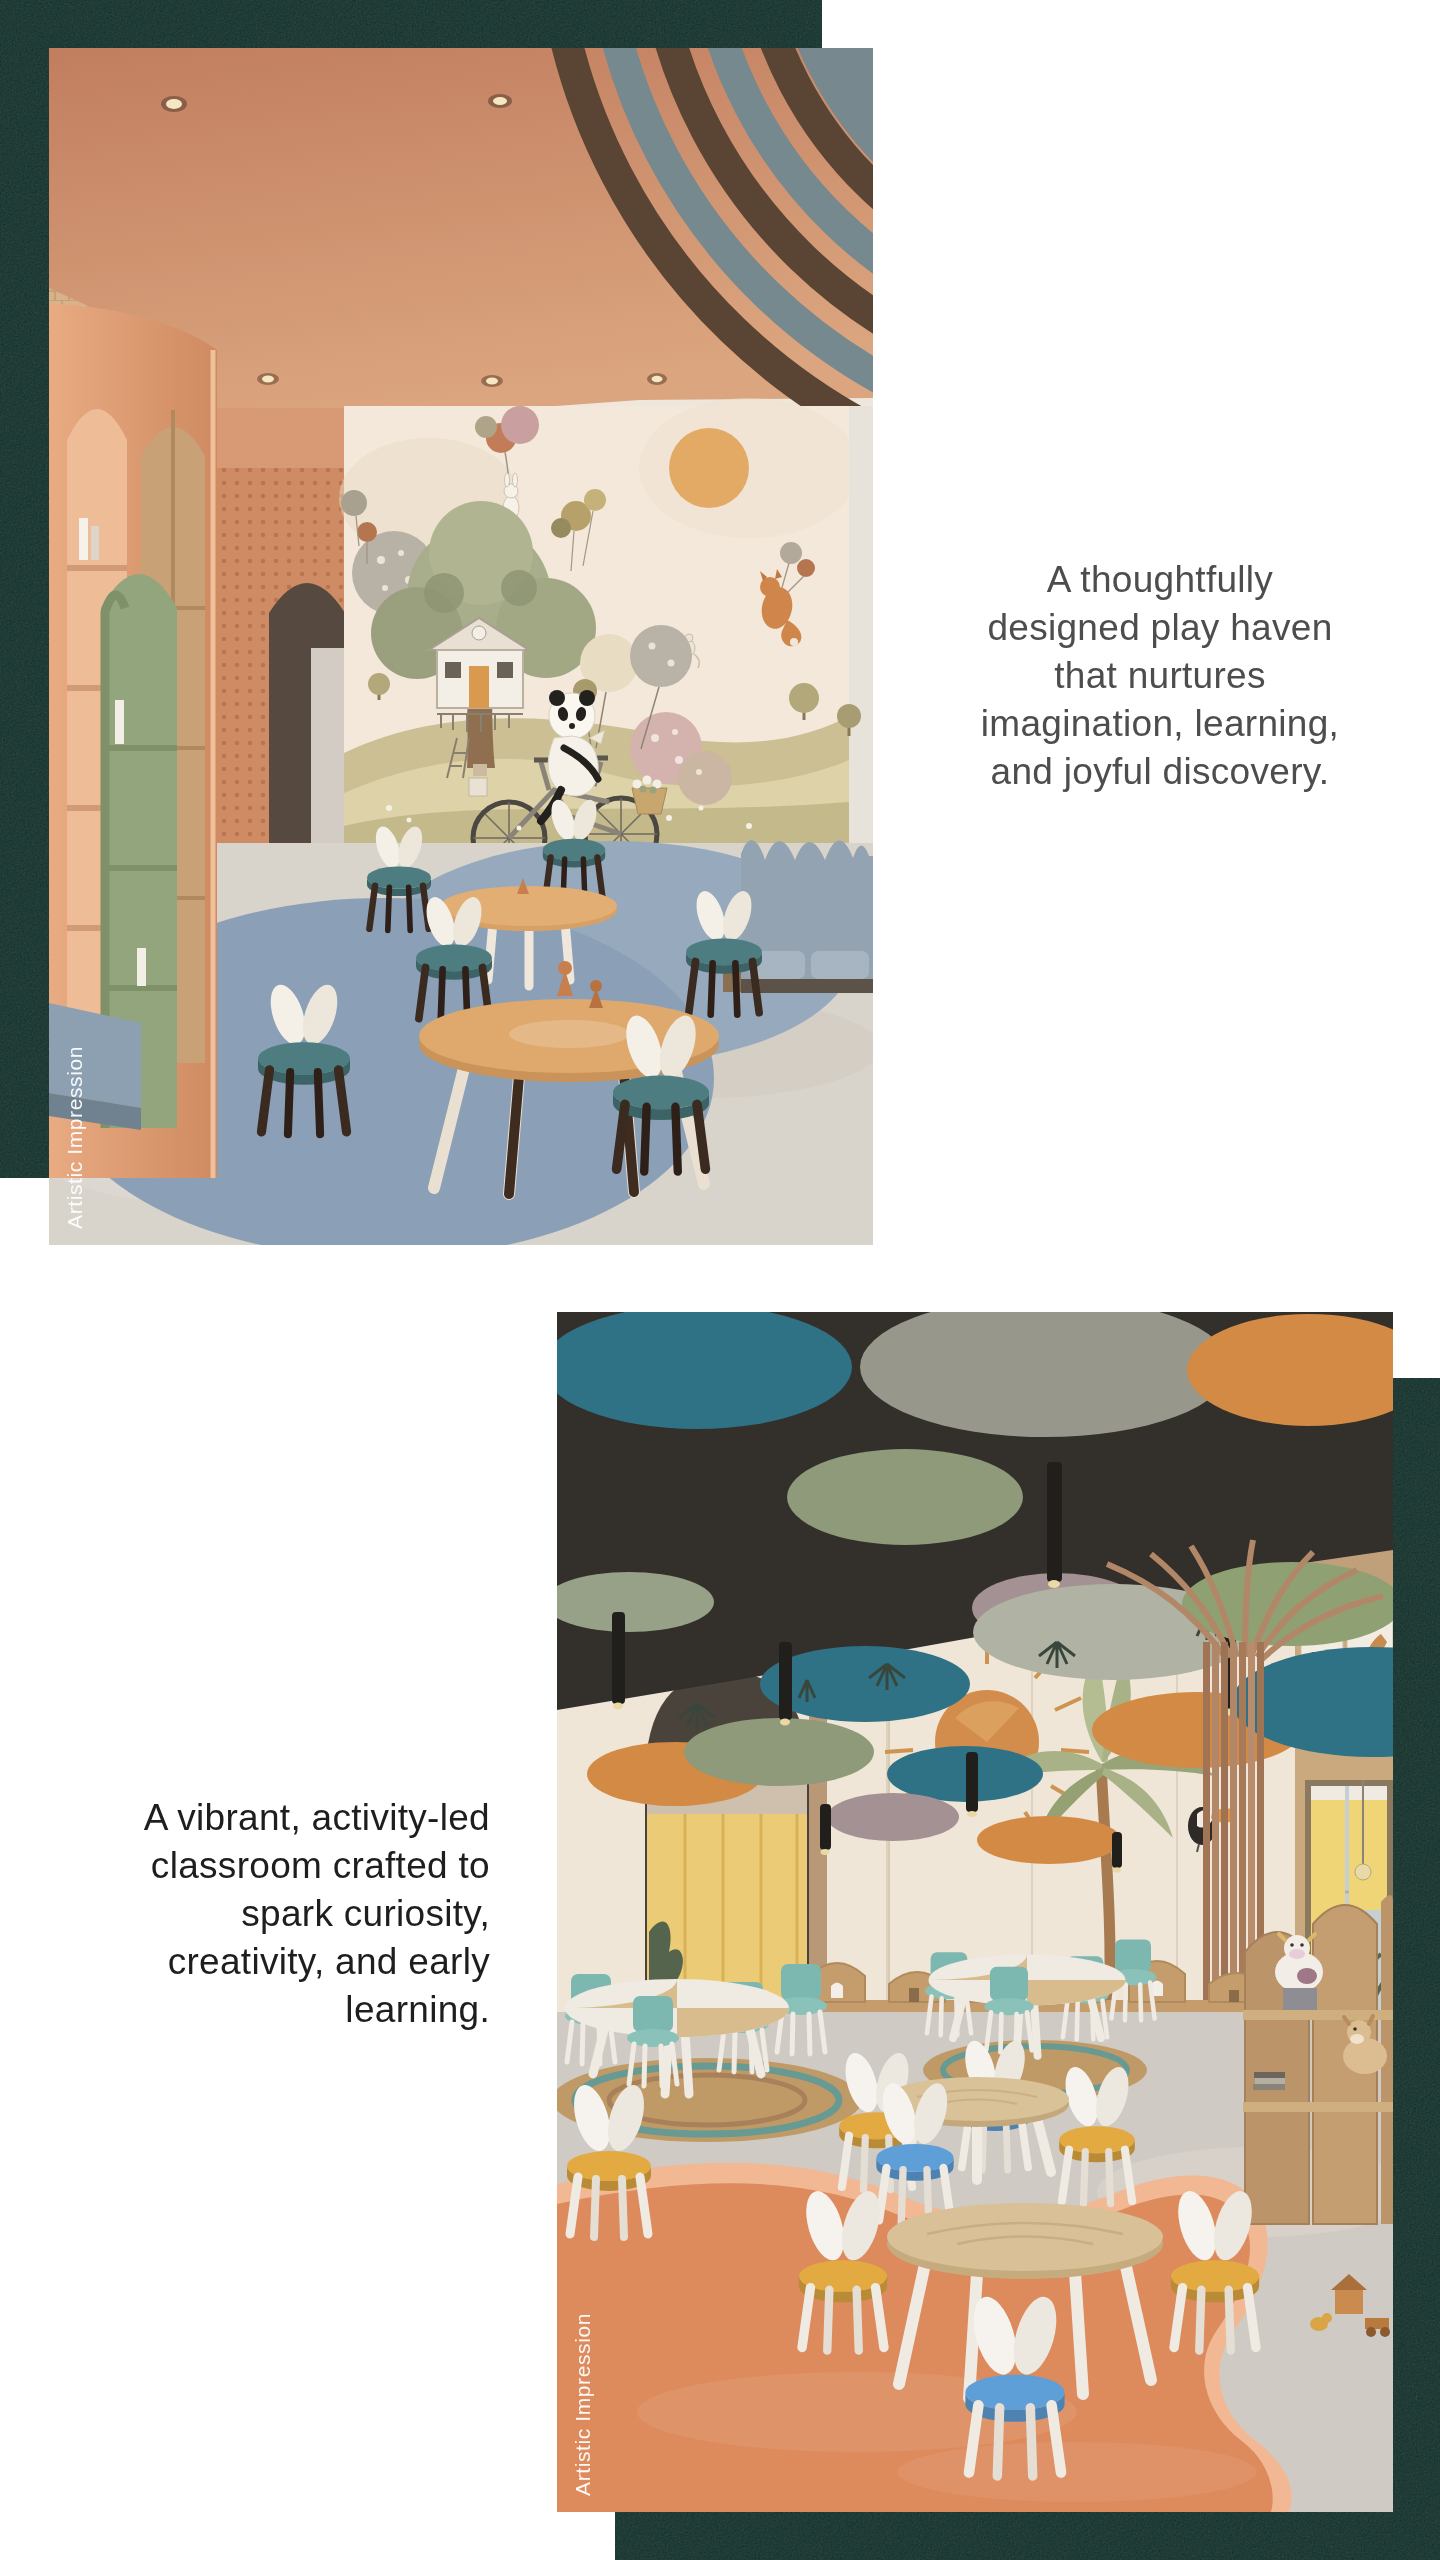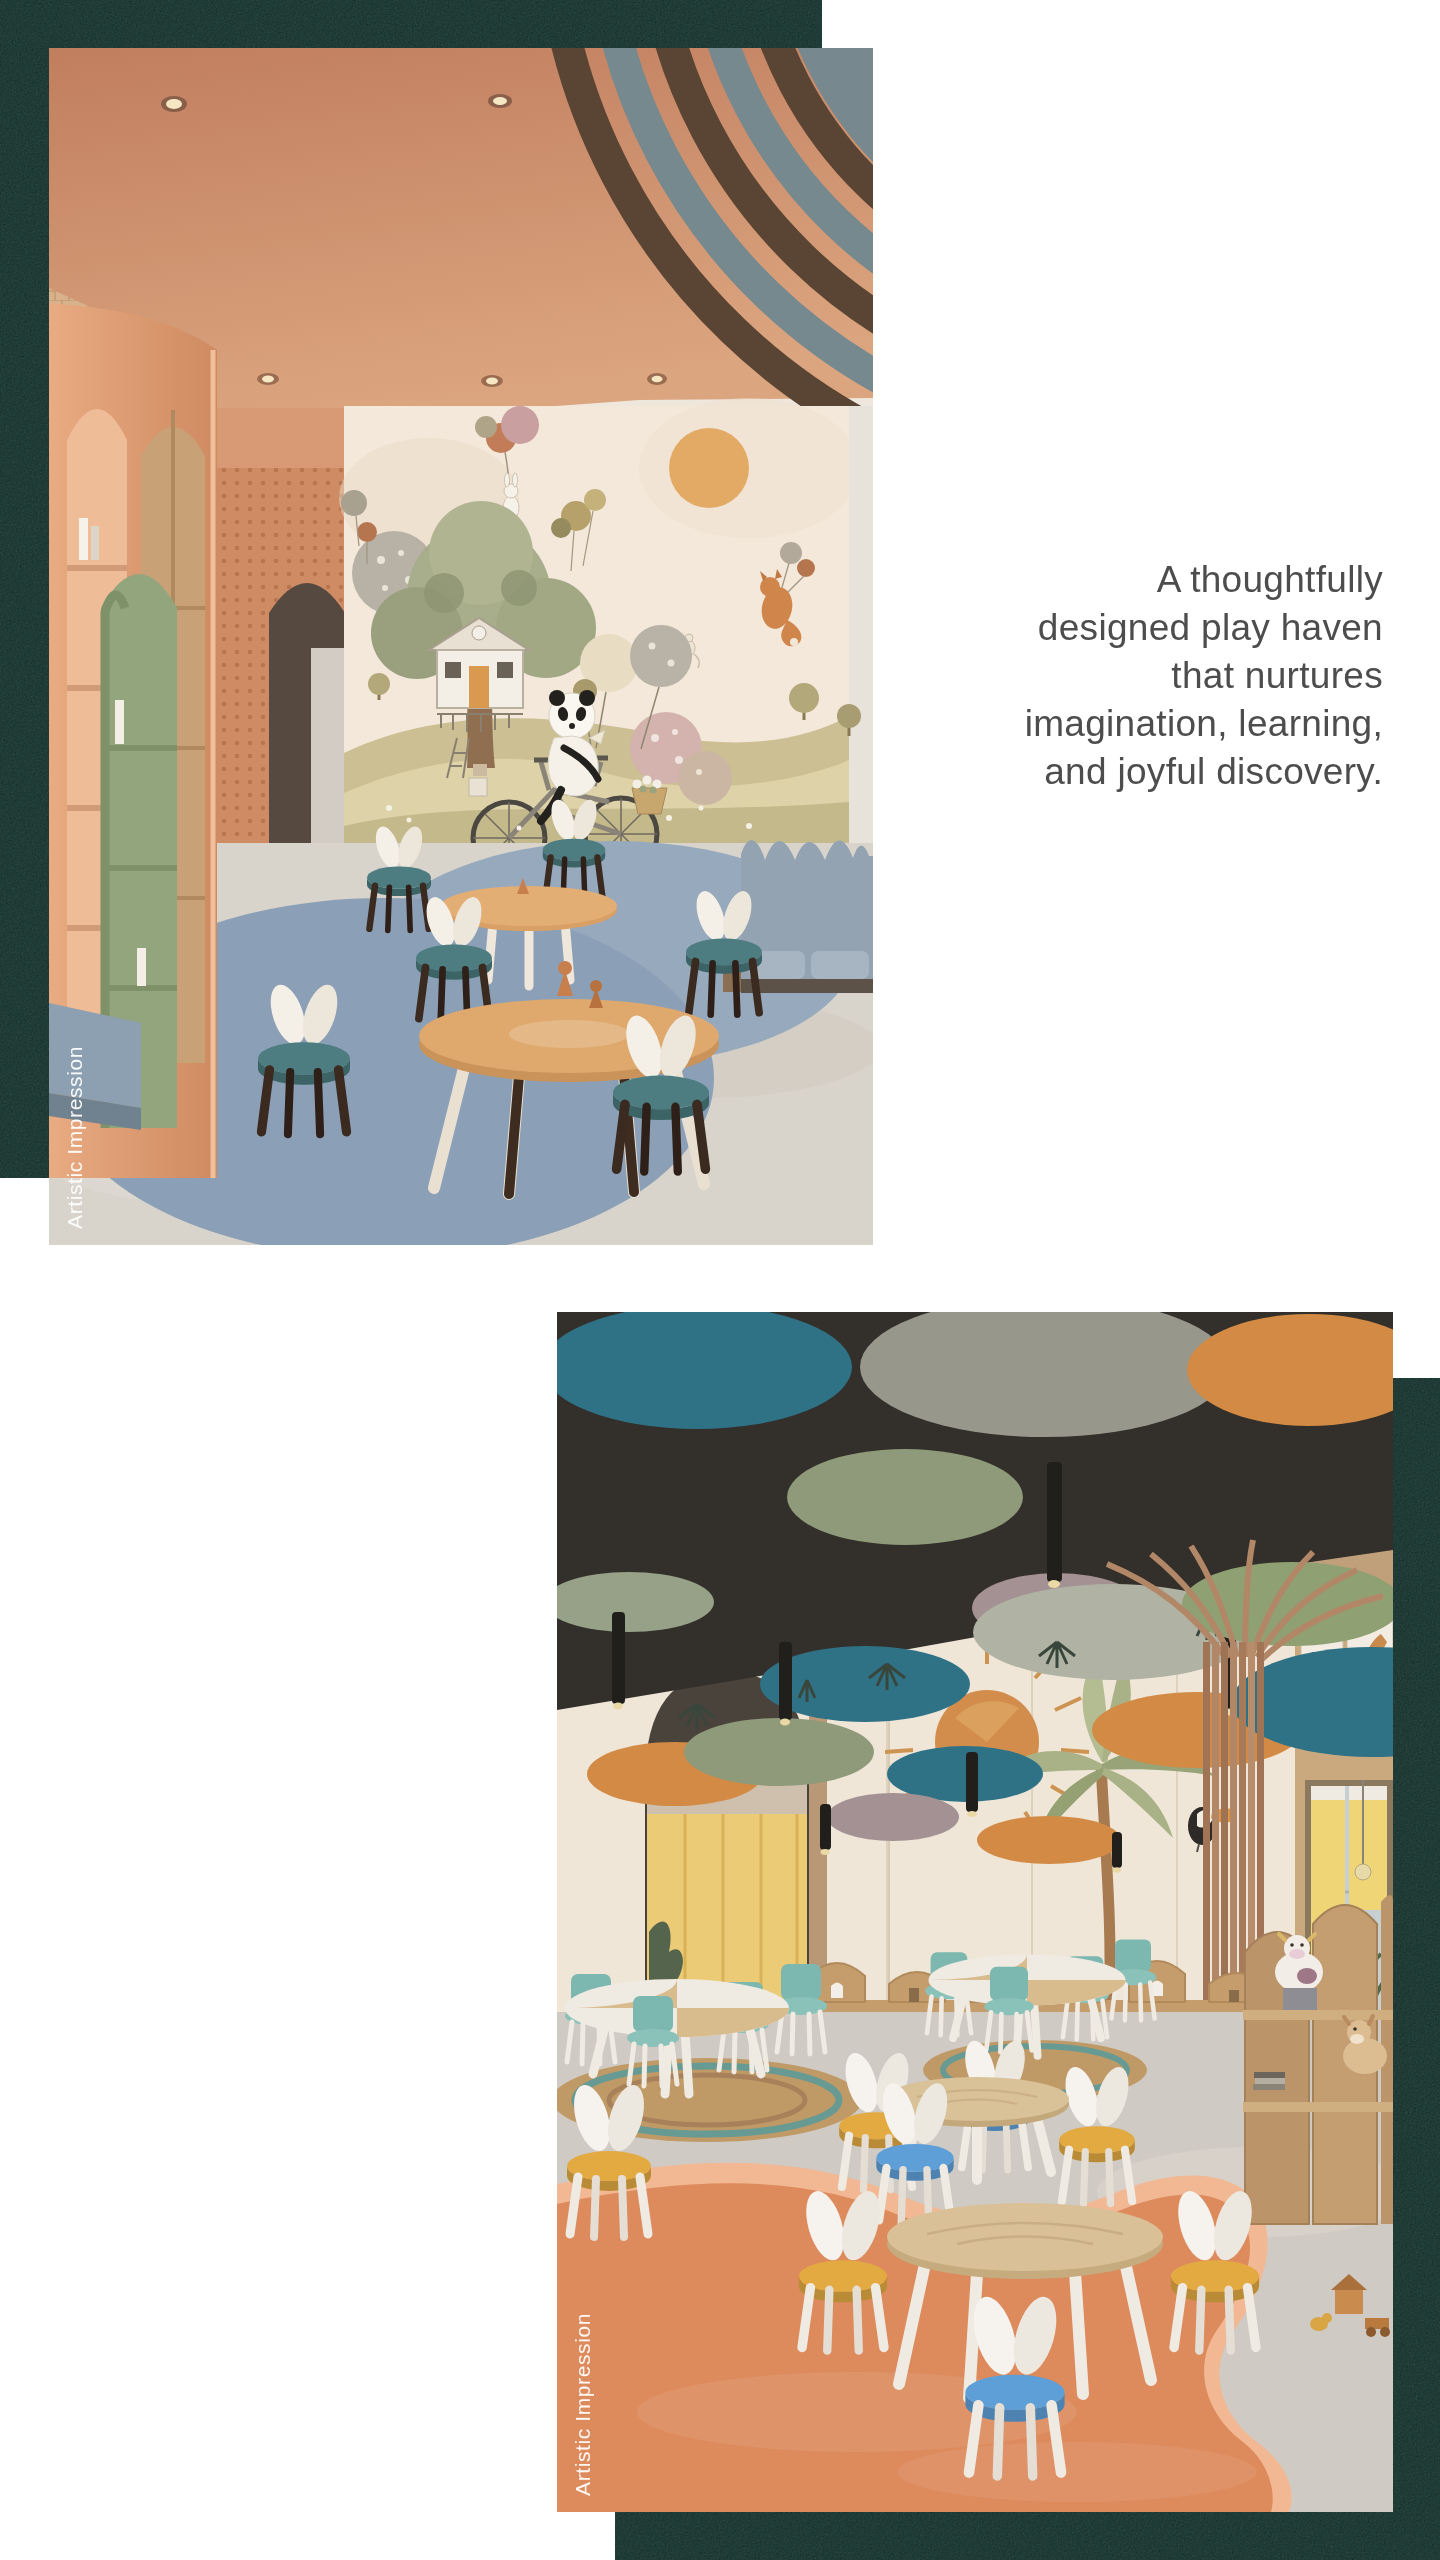--- a/index.html
+++ b/index.html
@@ -7,21 +7,21 @@
         font-family:"Liberation Sans", sans-serif;}
   .fabric{position:absolute;}
   .fabric svg{display:block;width:100%;height:100%;}
   .render{position:absolute;overflow:hidden;}
   .render svg.scene{display:block;width:100%;height:100%;}
   .watermark{position:absolute;left:14px;bottom:16px;writing-mode:vertical-rl;
              transform:rotate(180deg);transform-origin:center;
              color:#ffffff;font-size:21px;letter-spacing:.6px;opacity:.94;}
   .caption{position:absolute;white-space:pre-line;font-size:37px;line-height:48px;
            letter-spacing:.3px;}
-  .caption-1{left:950px;top:556px;width:420px;text-align:right;color:#4d4d4d;margin-left:13px;}
+  .caption-1{left:950px;top:556px;width:420px;text-align:center;color:#4d4d4d;}
   .caption-2{left:60px;top:1794px;width:430px;text-align:right;color:#1e1e1e;}
 </style>
 </head>
 <body>
 
 <div class="page">
 
   <div class="fabric" style="left:0;top:0;width:822px;height:1178px;">
     <svg preserveAspectRatio="none">
       <defs>
@@ -623,14 +623,19 @@
         <path d="M370,922 q98,-22 196,0 M400,932 q68,-15 136,0" stroke="#c8ae82" stroke-width="2.5" fill="none"></path>
         <use href="#kc2" transform="translate(286,962) scale(1.05)" style="color:#e3aa42"></use>
         <use href="#kc2" transform="translate(658,962) scale(1.05)" style="color:#e3aa42"></use>
         <use href="#kc2" transform="translate(458,1078) scale(1.18)" style="color:#5f9fd8"></use>
       </g>
       <use href="#kc2" transform="translate(52,852) scale(1.0)" style="color:#e3aa42"></use>
     </svg>
     <span class="watermark">Artistic Impression</span>
   </div>
 
+  <div class="caption caption-2">A vibrant, activity-led
+classroom crafted to
+spark curiosity,
+creativity, and early
+learning.</div>
 
 </div>
 
 </body></html>

